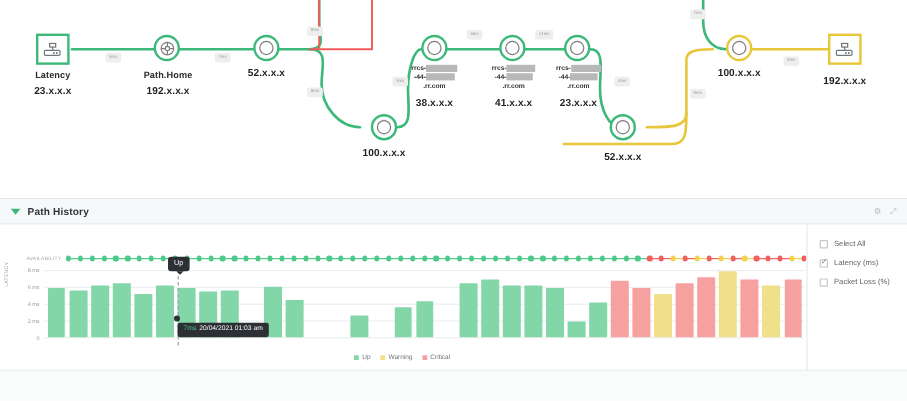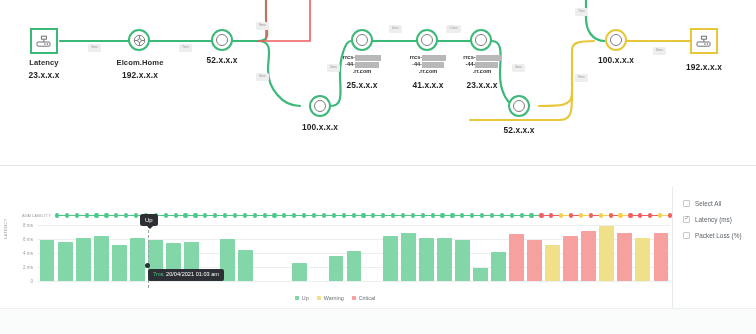--- a/index.html
+++ b/index.html
@@ -154,21 +154,21 @@
         <svg width="13" height="13" viewBox="0 0 13 13">
           <circle cx="6.5" cy="6.5" r="5.2" fill="none" stroke="#7d7d7d" stroke-width="1"></circle>
           <circle cx="6.5" cy="6.5" r="1.8" fill="none" stroke="#7d7d7d" stroke-width="1"></circle>
           <line x1="6.5" y1="1.3" x2="6.5" y2="4.7" stroke="#7d7d7d" stroke-width="1"></line>
           <line x1="6.5" y1="8.3" x2="6.5" y2="11.7" stroke="#7d7d7d" stroke-width="1"></line>
           <line x1="1.3" y1="6.5" x2="4.7" y2="6.5" stroke="#7d7d7d" stroke-width="1"></line>
           <line x1="8.3" y1="6.5" x2="11.7" y2="6.5" stroke="#7d7d7d" stroke-width="1"></line>
         </svg>
       </div>
     </div>
-    <div class="node-label" style="left:96px; top:58px; width:88px;">Elcom.Home</div>
+    <div class="node-label" style="left:96px; top:58px; width:88px;">Path.Home</div>
     <div class="node-ip" style="left:96px; top:70px; width:88px;">192.x.x.x</div>
 
     <div class="node" style="left:211px; top:29px;">
       <div class="node-circle">
           <div class="inner"></div>
         </div>
     </div>
     <div class="node-ip" style="left:178px; top:55px; width:88px;">52.x.x.x</div>
 
     <div class="node" style="left:309px; top:95px;">
@@ -181,21 +181,21 @@
     <div class="node" style="left:351px; top:29px;">
       <div class="node-circle">
           <div class="inner"></div>
         </div>
     </div>
     <div class="host-label" style="left:330px; top:54px; width:64px;">
       <span>rrcs-</span><span class="redact" style="width:26px"></span><br>
       <span>-44-</span><span class="redact" style="width:24px"></span><br>
       <span>.rr.com</span>
     </div>
-    <div class="node-ip" style="left:318px; top:80px; width:88px;">25.x.x.x</div>
+    <div class="node-ip" style="left:318px; top:80px; width:88px;">38.x.x.x</div>
 
     <div class="node" style="left:416px; top:29px;">
       <div class="node-circle">
           <div class="inner"></div>
         </div>
     </div>
     <div class="host-label" style="left:396px; top:54px; width:64px;">
       <span>rrcs-</span><span class="redact" style="width:24px"></span><br>
       <span>-44-</span><span class="redact" style="width:22px"></span><br>
       <span>.rr.com</span>
@@ -251,20 +251,28 @@
         <div class="lat-badge" style="left: 446px; top: 25px;">&lt;1ms</div>
         <div class="lat-badge" style="left: 512px; top: 64px;">4ms</div>
         <div class="lat-badge" style="left: 575px; top: 8px;">7ms</div>
         <div class="lat-badge" style="left: 575px; top: 74px;">9ms</div>
         <div class="lat-badge" style="left: 653px; top: 47px;">8ms</div>
       </div>
   </div>
 
   <div id="panel">
 
+    <div id="panel-head">
+      <div class="caret"></div>
+      <div id="panel-title">Path History</div>
+      <div class="head-icons">
+        <span class="hicon">⚙</span>
+        <span class="hicon">⤢</span>
+      </div>
+    </div>
 
     <div id="chart-area">
       <div id="avail-label">AVAILABILITY</div>
       <div id="avail-track">
           <div style="position: absolute; left: 0px; top: 0.6px; width: 100%; height: 1px;"></div>
           <div style="position: absolute; top: 0.6px; height: 1.1px; left: 0%; width: 1.6129%; background: rgb(77, 201, 138);"></div>
           <div class="ad" style="left: calc(0% - 2.1px); background: rgb(77, 201, 138);"></div>
           <div style="position: absolute; top: 0.6px; height: 1.1px; left: 1.6129%; width: 1.6129%; background: rgb(77, 201, 138);"></div>
           <div class="ad" style="left: calc(1.6129% - 2.1px); background: rgb(77, 201, 138);"></div>
           <div style="position: absolute; top: 0.6px; height: 1.1px; left: 3.22581%; width: 1.6129%; background: rgb(77, 201, 138);"></div>

